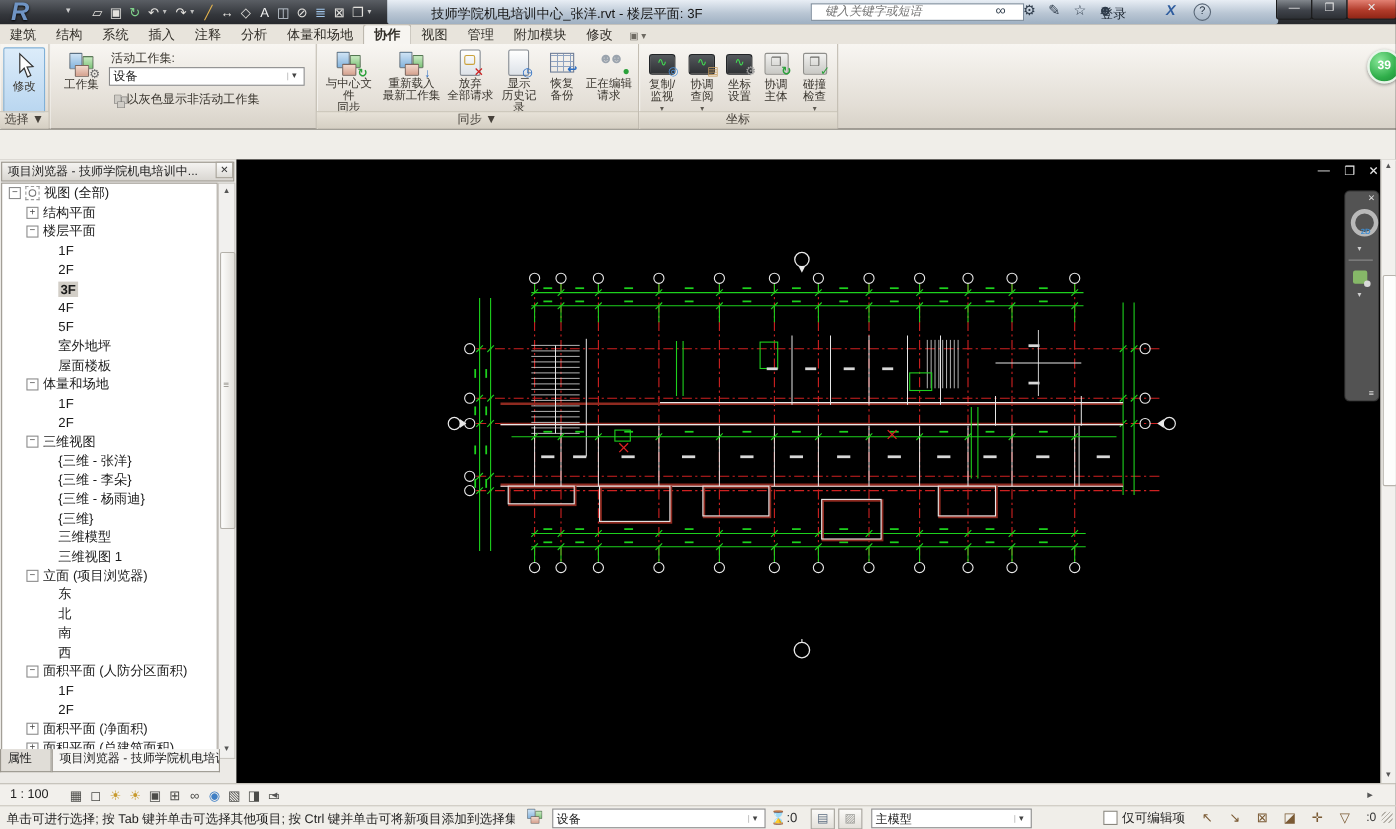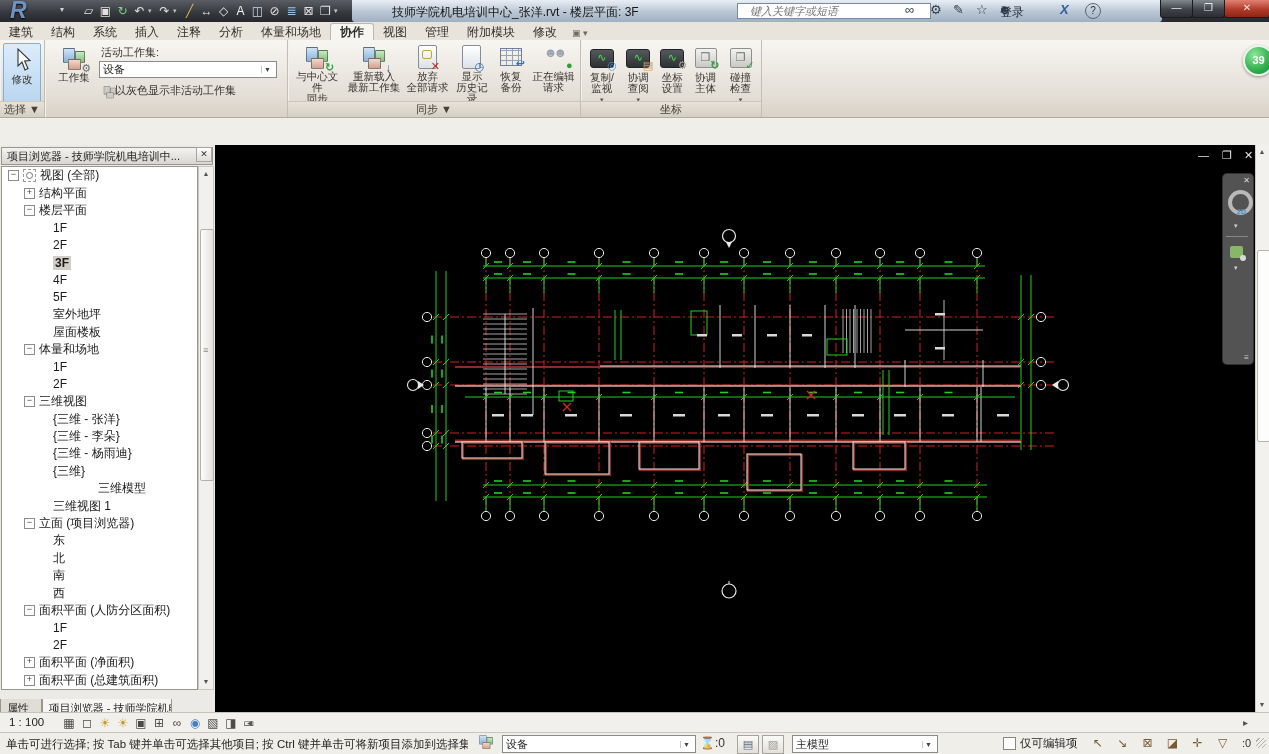--- a/index.html
+++ b/index.html
@@ -93,21 +93,21 @@
     font-size:9px;line-height:7px;text-align:center;color:#444;margin-right:4px;flex:none}
   .ticonv{display:inline-block;width:11px;height:11px;border:1px dashed #9a9a9a;margin-right:4px;flex:none;
     position:relative}
   .ticonv::after{content:"";position:absolute;left:2px;top:2px;width:5px;height:5px;border:1px solid #777;border-radius:50%}
   .tlabel.sel{background:#d2cec7;font-weight:bold;padding:0 2px}
   #pbscroll{position:absolute;left:198px;top:21px;width:16px;height:524px;background:#f1f0ee;border:1px solid #c9c6c0;box-sizing:border-box}
   .sbarrow{position:absolute;left:0;width:14px;height:14px;font-size:7px;color:#555;text-align:center;line-height:14px;cursor:pointer}
   #pbthumb{position:absolute;left:1px;top:62px;width:12px;height:250px;background:linear-gradient(90deg,#fdfdfc,#e2e0db);
     border:1px solid #b4b1aa;border-radius:2px;cursor:pointer}
   #pbthumb::after{content:"≡";position:absolute;left:2px;top:115px;font-size:9px;color:#8a8780}
-  #pbtabs{position:absolute;left:0px;top:554px;width:172px;height:22px;display:flex}
+  #pbtabs{position:absolute;left:0px;top:536px;width:200px;height:22px;display:flex}
   .ptab{height:20px;border:1px solid #9a968d;border-top:none;font-size:11px;color:#1c1c1c;
     padding:0 6px;line-height:19px;background:#e0ddd7;white-space:nowrap;overflow:hidden;cursor:pointer}
   .ptab.active{background:#f6f5f3}
   
   #canvas{position:absolute;left:215px;top:145px;width:1040px;height:567px;background:#000;overflow:hidden}
   .cwb{position:absolute;top:4px;color:#e6e6e6;font-size:11px;cursor:pointer}
   #navbar{position:absolute;left:1007px;top:28px;width:30px;height:190px;background:rgba(98,98,98,.85);
     border:1px solid rgba(30,30,30,.6);border-radius:5px}
   #nbclose{position:absolute;right:3px;top:2px;font-size:8px;color:#ddd;cursor:pointer}
   #nbwheel{position:absolute;left:5px;top:16px;width:17px;height:17px;border:4px solid #b9b9b9;border-radius:50%;cursor:pointer}
@@ -372,21 +372,21 @@
       </div>
       <div class="trow" style="padding-left: 51px;">
         <span class="tlabel">{三维 - 李朵}</span>
       </div>
       <div class="trow" style="padding-left: 51px;">
         <span class="tlabel">{三维 - 杨雨迪}</span>
       </div>
       <div class="trow" style="padding-left: 51px;">
         <span class="tlabel">{三维}</span>
       </div>
-      <div class="trow" style="padding-left: 51px; margin-left: 45px;">
+      <div class="trow" style="padding-left: 51px;">
         <span class="tlabel">三维模型</span>
       </div>
       <div class="trow" style="padding-left: 51px;">
         <span class="tlabel">三维视图 1</span>
       </div>
       <div class="trow" style="padding-left: 22px;">
         <span class="texp">−</span>
         <span class="tlabel">立面 (项目浏览器)</span>
       </div>
       <div class="trow" style="padding-left: 51px;">

